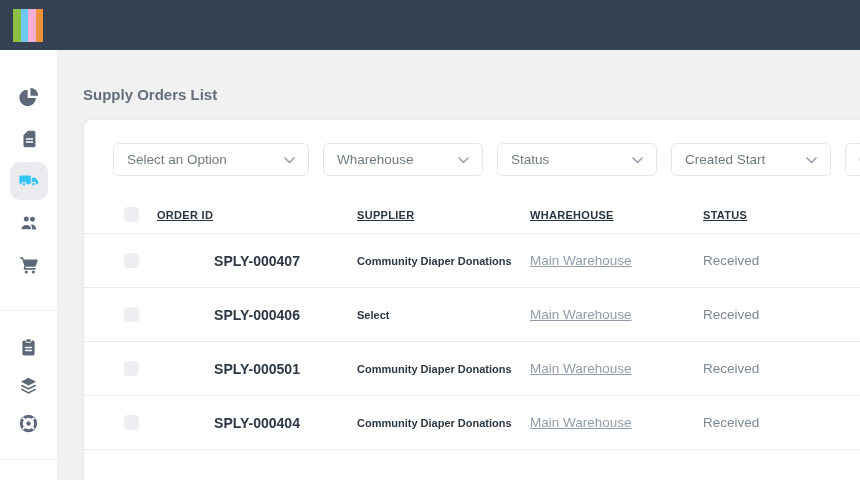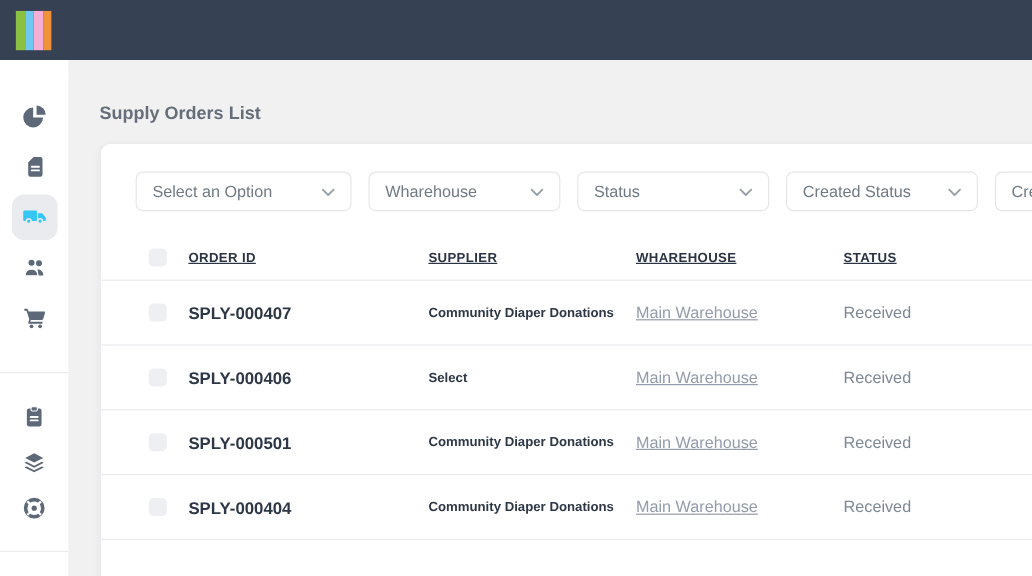--- a/index.html
+++ b/index.html
@@ -43,31 +43,31 @@
   .side-divider.second{margin-top:17px;}
 
   
   .content{position:absolute;left:57px;top:50px;right:0;bottom:0;background:var(--content-bg);border-radius:20px;}
   .page-title{position:absolute;left:26px;top:36px;font-size:15px;font-weight:700;color:var(--title-text);}
   .card{position:absolute;left:27px;top:70px;right:-40px;bottom:-40px;background:var(--card-bg);border-radius:8px;box-shadow:0 1px 5px rgba(31,41,55,.07);padding-top:23px;overflow:hidden;}
 
   
   .filters{display:flex;gap:14px;margin-left:29px;width:max-content;}
   .filter{height:33px;border:1px solid var(--filter-border);border-radius:6px;background:#fff;display:flex;align-items:center;justify-content:space-between;padding:0 13px;font-size:13.5px;color:var(--filter-text);cursor:pointer;font-family:inherit;}
-  .filter.w-lg{width:180px;}
+  .filter.w-lg{width:196px;}
   .filter.w-md{width:160px;}
 
   
   .table{margin-top:20px;}
   .trow{display:grid;grid-template-columns:33px 200px 173px 173px 160px;padding-left:40px;align-items:center;}
   .trow.head{height:38px;border-bottom:1px solid var(--row-border);}
   .trow.data{min-height:54px;padding-top:12px;padding-bottom:12px;border-bottom:1px solid var(--row-border);cursor:pointer;}
   .th{font-size:11px;font-weight:700;color:var(--header-text);letter-spacing:.3px;text-decoration:underline;}
   .checkbox{width:15px;height:15px;border-radius:4px;background:var(--checkbox-bg);border:none;cursor:pointer;display:block;}
-  .cell-id{font-size:14px;font-weight:700;color:var(--primary-text);}
+  .cell-id{font-size:14px;font-weight:700;color:var(--primary-text);text-align:center;}
   .cell-supplier{font-size:11px;font-weight:700;color:var(--primary-text);max-width:155px;line-height:18px;}
   .cell-warehouse{font-size:13.5px;color:var(--muted-text);text-decoration:underline;}
   .cell-status{font-size:13.5px;color:var(--status-text);}
 </style>
 </head>
 <body>
 
 <header class="topbar">
   <div class="logo">
     <span class="stripe" style="background: rgb(139, 192, 67);"></span>
@@ -189,21 +189,21 @@
               <path d="M1 1l4.5 4.5L10 1" fill="none" stroke="#98a0a9" stroke-width="1.6" stroke-linecap="round" stroke-linejoin="round"></path>
             </svg></span>
       </button>
       <button class="filter w-md">
         <span>Status</span>
         <span><svg width="11" height="7" viewBox="0 0 11 7">
               <path d="M1 1l4.5 4.5L10 1" fill="none" stroke="#98a0a9" stroke-width="1.6" stroke-linecap="round" stroke-linejoin="round"></path>
             </svg></span>
       </button>
       <button class="filter w-md">
-        <span>Created Status</span>
+        <span>Created Start</span>
         <span><svg width="11" height="7" viewBox="0 0 11 7">
               <path d="M1 1l4.5 4.5L10 1" fill="none" stroke="#98a0a9" stroke-width="1.6" stroke-linecap="round" stroke-linejoin="round"></path>
             </svg></span>
       </button>
       <button class="filter w-md">
         <span>Cre</span>
 
       </button>
     </div>
 

